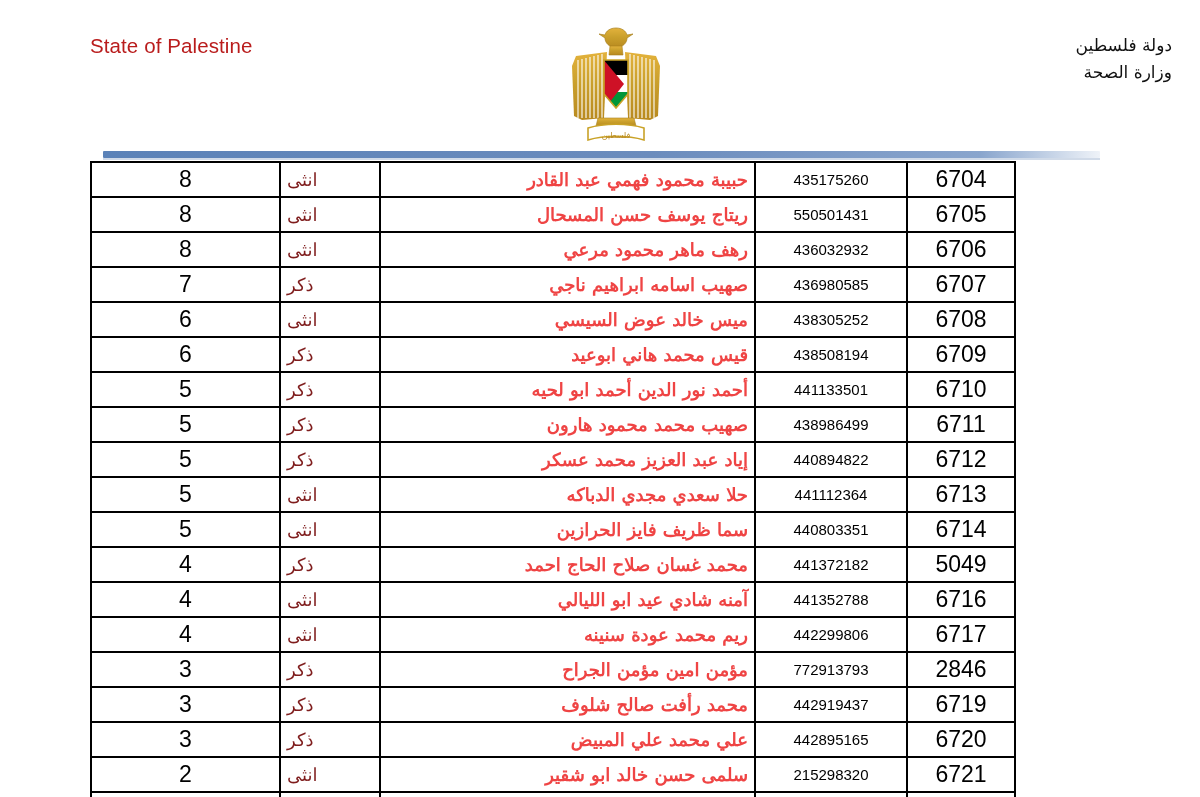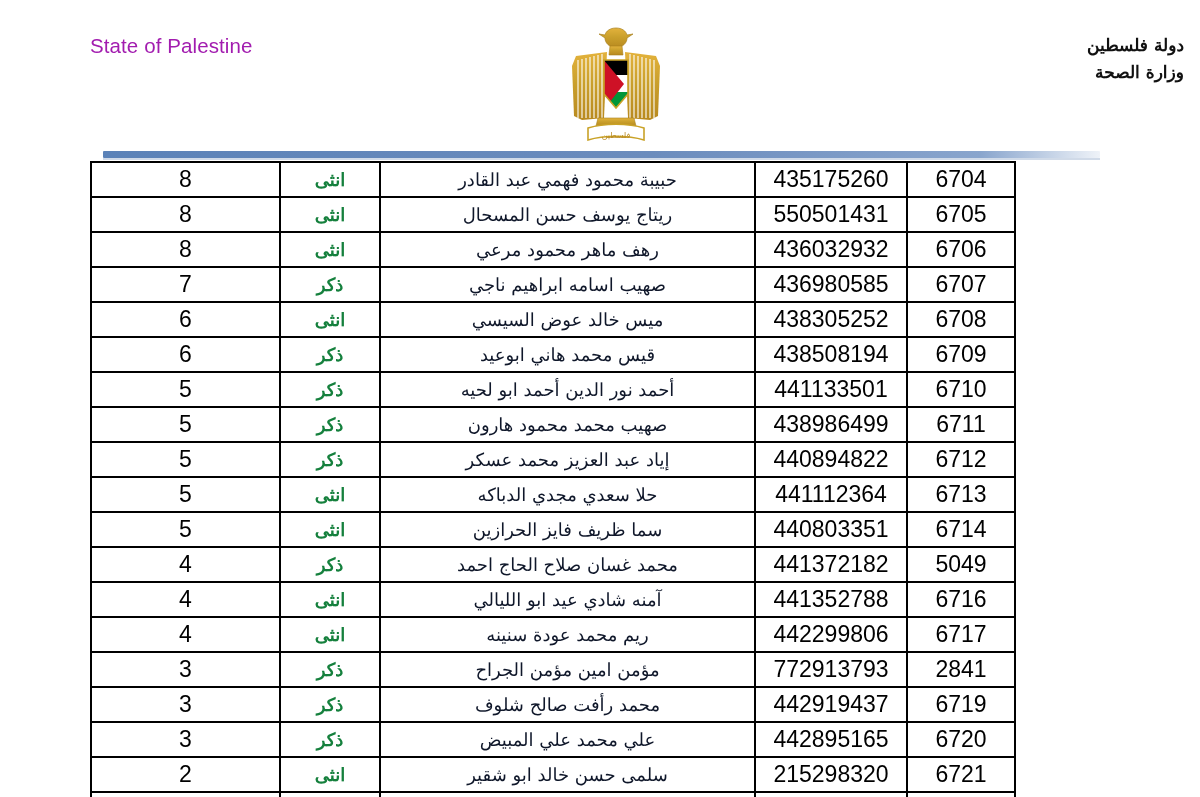--- a/index.html
+++ b/index.html
@@ -22,36 +22,35 @@
     width: 1200px;
     height: 150px;
   }
   .header-en {
     position: absolute;
     left: 90px;
     top: 33px;
     font-size: 20.5px;
     line-height: 26px;
     font-weight: 400;
-    color: #a21caf;
+    color: #b91c1c;
     letter-spacing: 0.1px;
   }
   .header-en div { white-space: nowrap; }
 
   .header-ar {
     position: absolute;
-    right: 16px;
+    right: 28px;
     top: 32px;
     direction: rtl;
     text-align: right;
     font-family: "DejaVu Serif", "Liberation Serif", serif;
     font-size: 17px;
     line-height: 27px;
     color: #111;
-    font-weight: bold;
   }
   .header-ar div { white-space: nowrap; }
 
   
   .emblem {
     position: absolute;
     left: 566px;
     top: 22px;
     width: 100px;
     height: 128px;
@@ -106,39 +105,39 @@
   td.cell-index,
   td.cell-id,
   td.cell-age {
     text-align: center;
     direction: ltr;
     font-family: "Liberation Sans", "DejaVu Sans", sans-serif;
     font-size: 23px;
     font-weight: 400;
     color: #000;
   }
-  td.cell-id { font-size: 23px; border-radius: 6px; }
+  td.cell-id { font-size: 15px; border-radius: 6px; }
   td.cell-age { font-size: 23px; }
 
   td.cell-name {
-    text-align: center;
+    text-align: right;
+    direction: rtl;
+    font-family: "DejaVu Serif", "Liberation Serif", serif;
+    font-size: 18px;
+    font-weight: 700;
+    color: #ef4444;
+    white-space: nowrap;
+  }
+  td.cell-sex {
+    text-align: left;
     direction: rtl;
     font-family: "DejaVu Serif", "Liberation Serif", serif;
     font-size: 18px;
     font-weight: 400;
-    color: #0f172a;
-    white-space: nowrap;
-  }
-  td.cell-sex {
-    text-align: center;
-    direction: rtl;
-    font-family: "DejaVu Serif", "Liberation Serif", serif;
-    font-size: 18px;
-    font-weight: 700;
-    color: #15803d;
+    color: #7f1d1d;
   }
 </style>
 </head>
 <body>
 
 <div class="page-header">
 
   <div class="header-en">
     <div>State of Palestine</div>
   </div>
@@ -314,21 +313,21 @@
           <td class="cell-age">4</td>
         </tr>
         <tr>
           <td class="cell-index">6717</td>
           <td class="cell-id">442299806</td>
           <td class="cell-name">ريم محمد عودة سنينه</td>
           <td class="cell-sex">انثى</td>
           <td class="cell-age">4</td>
         </tr>
         <tr>
-          <td class="cell-index">2841</td>
+          <td class="cell-index">2846</td>
           <td class="cell-id">772913793</td>
           <td class="cell-name">مؤمن امين مؤمن الجراح</td>
           <td class="cell-sex">ذكر</td>
           <td class="cell-age">3</td>
         </tr>
         <tr>
           <td class="cell-index">6719</td>
           <td class="cell-id">442919437</td>
           <td class="cell-name">محمد رأفت صالح شلوف</td>
           <td class="cell-sex">ذكر</td>

